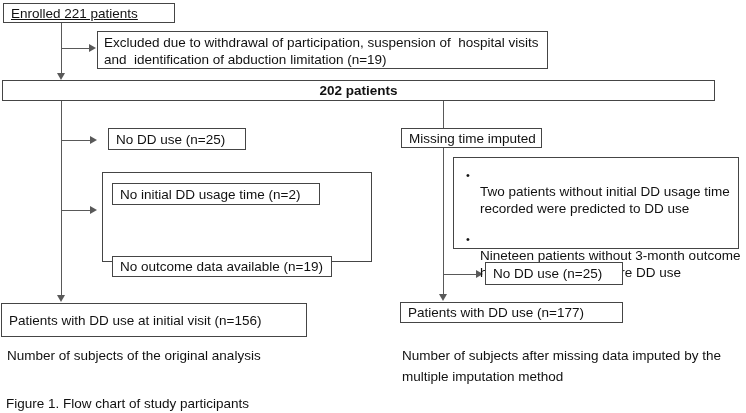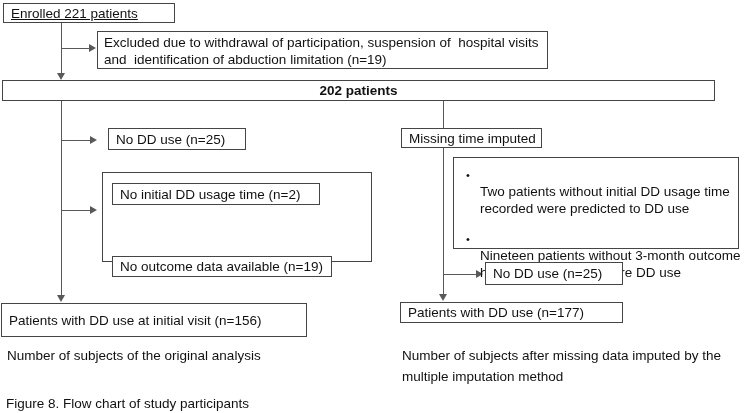--- a/index.html
+++ b/index.html
@@ -128,15 +128,15 @@
 
   <div class="box" style="left:1px;top:303px;width:306px;height:34px;">Patients with DD use at initial visit (n=156)</div>
 
   <div class="box" style="left:400px;top:302px;width:223px;height:21px;">Patients with DD use (n=177)</div>
 
   <div class="caption" style="left:7px;top:345px;">Number of subjects of the original analysis</div>
 
   <div class="caption" style="left:402px;top:345px;">Number of subjects after missing data imputed by the
 multiple imputation method</div>
 
-  <div class="caption" style="left:6px;top:393px;">Figure 8. Flow chart of study participants</div>
+  <div class="caption" style="left:6px;top:393px;">Figure 1. Flow chart of study participants</div>
 
 </div>
 
 </body></html>

